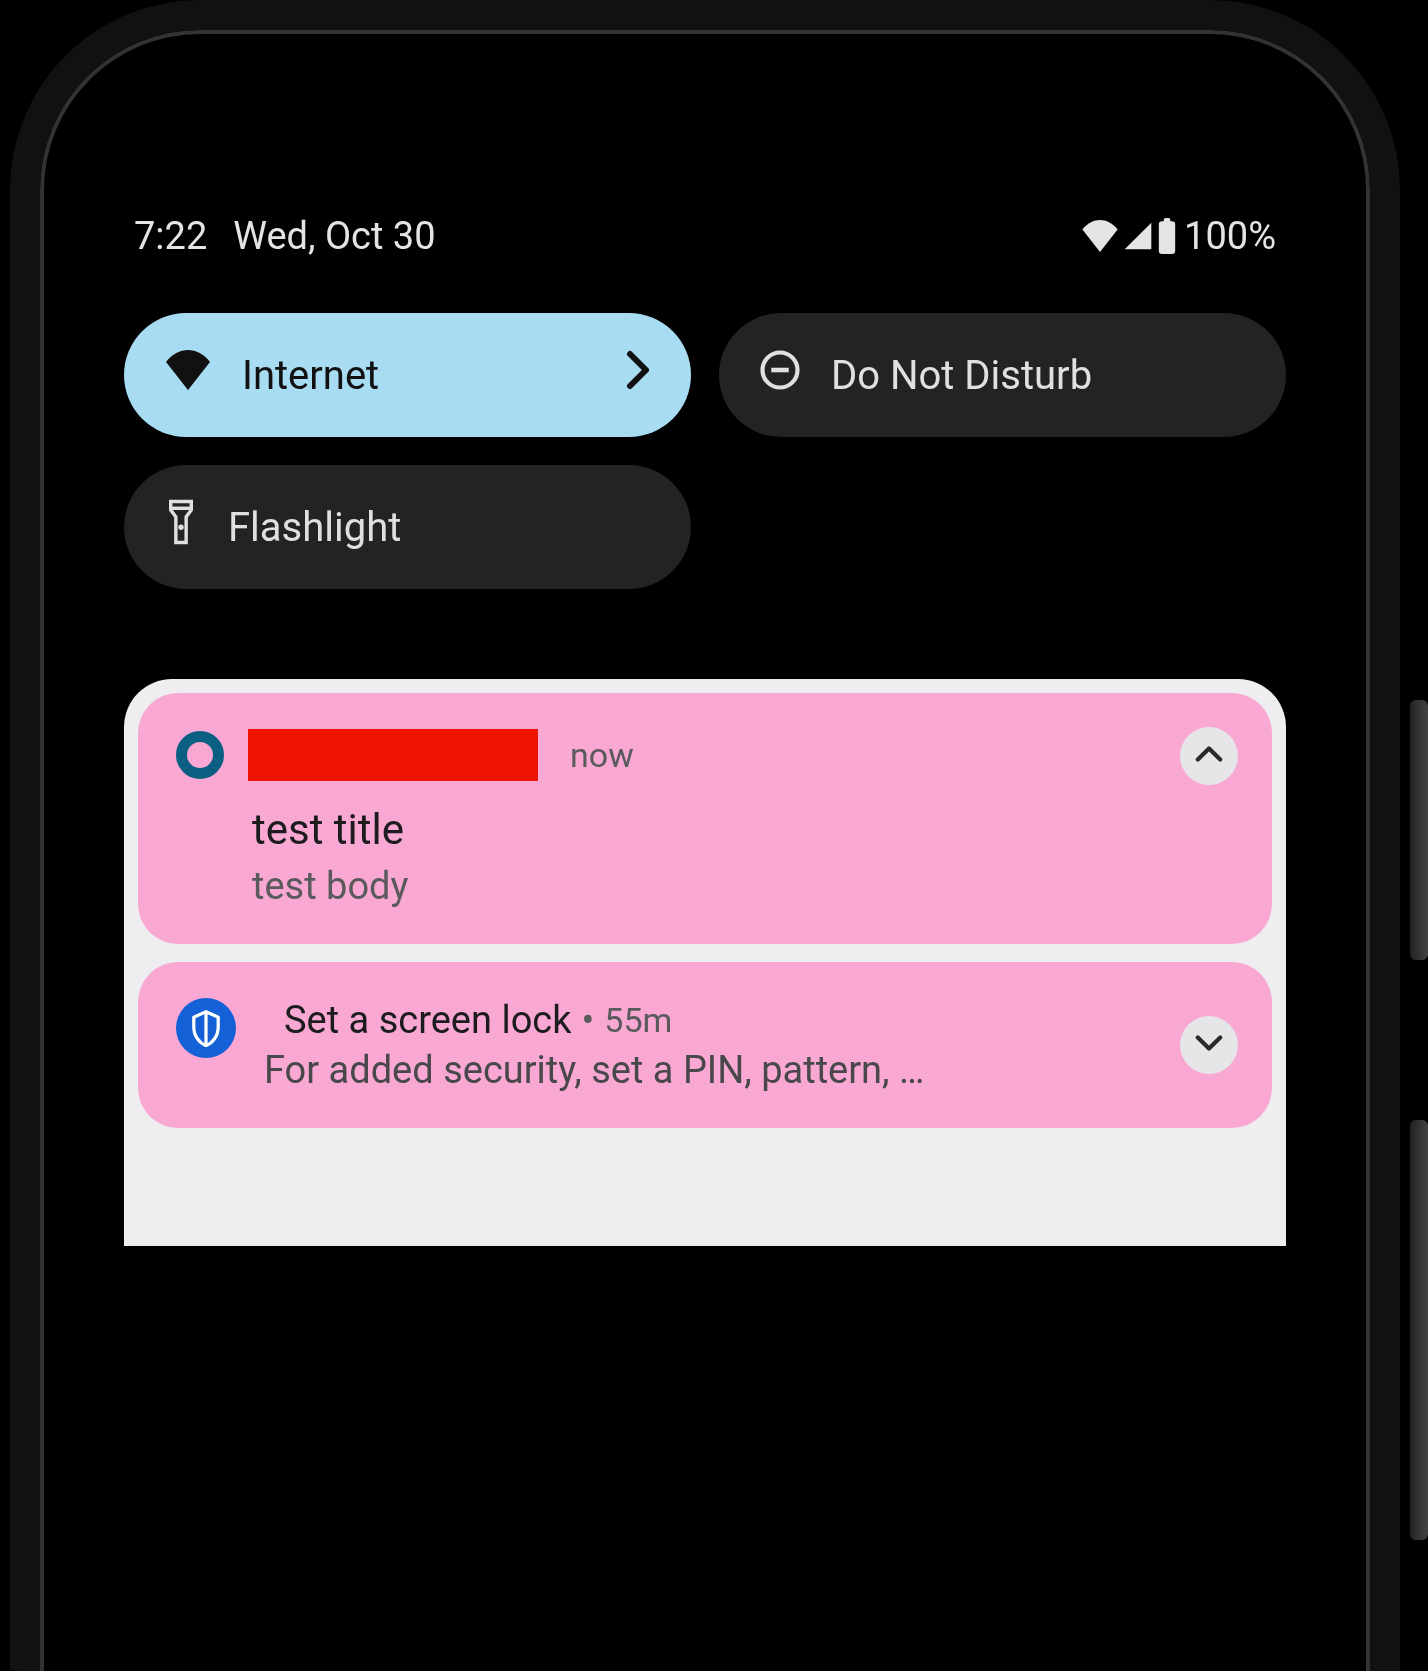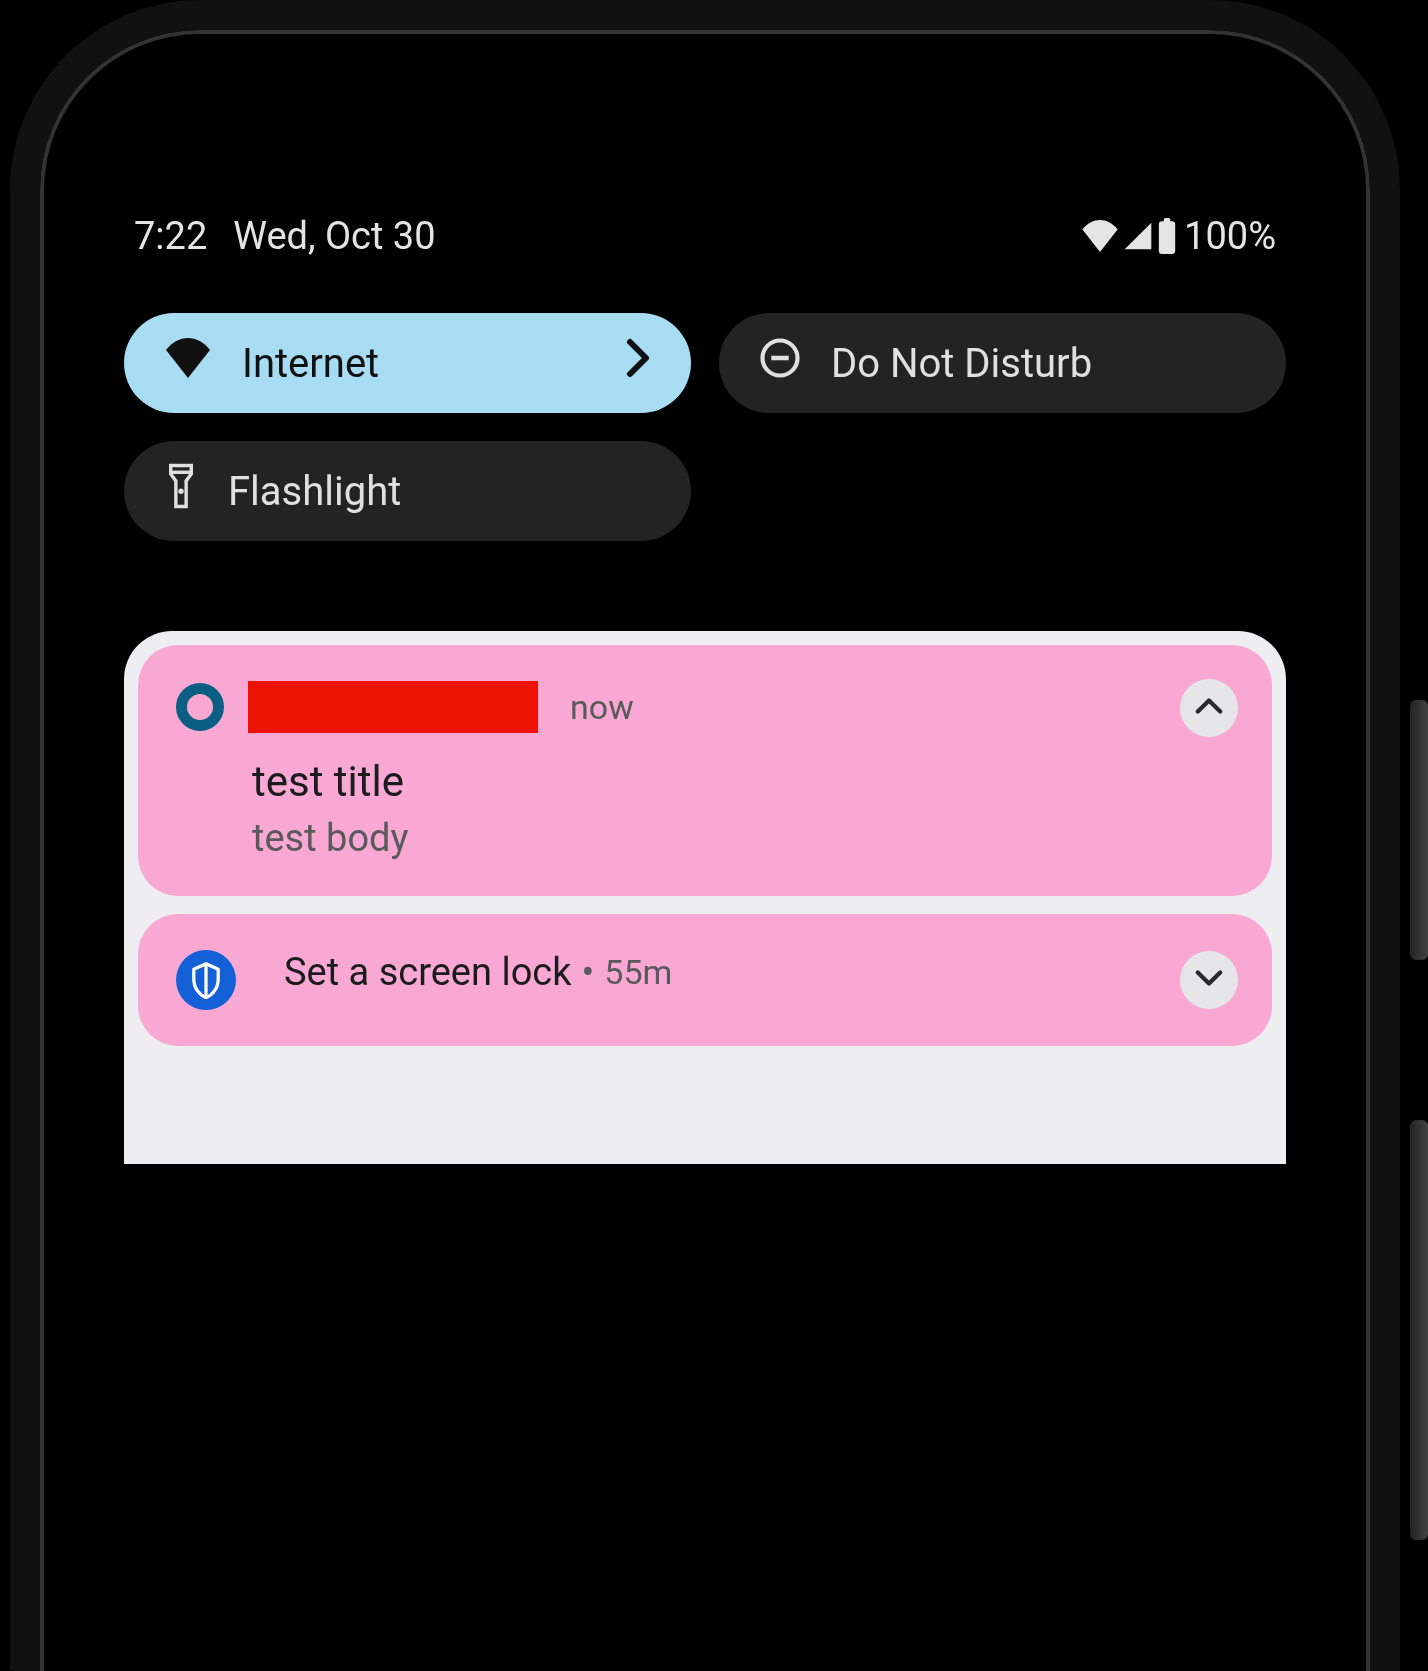--- a/index.html
+++ b/index.html
@@ -87,21 +87,21 @@
   
   .qs-grid {
     display: grid;
     grid-template-columns: 1fr 1fr;
     gap: 28px;
     margin-top: 20px;
   }
   .qs-tile {
     display: flex;
     align-items: center;
-    height: 100px;
+    height: 124px;
     border-radius: 70px;
     padding: 0 40px;
     font-size: 40px;
     gap: 30px;
     cursor: pointer;
   }
   .qs-tile.active { background: #a7dcf2; color: #111; }
   .qs-tile.inactive { background: #232324; color: #e0e0e0; }
   .qs-tile .spacer { flex: 1; }
   .qs-tile .tile-label { white-space: nowrap; }
@@ -309,20 +309,21 @@
                   <path fill="none" stroke="#fff" stroke-width="2.4" stroke-linejoin="round" d="M12 2 L21 6 V13 C21 20 17 25 12 27 C7 25 3 20 3 13 V6 Z"></path>
                   <path fill="none" stroke="#fff" stroke-width="2.4" d="M12 2 V27"></path>
                 </svg>
             </span>
             <div class="notif2-lines">
               <div class="notif2-title-row">
                 <span class="notif2-title">Set a screen lock</span>
                 <span class="notif2-dot">•</span>
                 <span class="notif2-time">55m</span>
               </div>
+              <div class="notif2-body">For added security, set a PIN, pattern, …</div>
             </div>
           </div>
           <div class="notif-caret mid">
             <span>
               <svg width="28" height="18" viewBox="0 0 20 12">
                   <path fill="none" stroke="#2a2a2c" stroke-width="3" stroke-linecap="round" stroke-linejoin="round" d="M2 2 L10 10 L18 2"></path>
                 </svg>
             </span>
           </div>
         </div>

